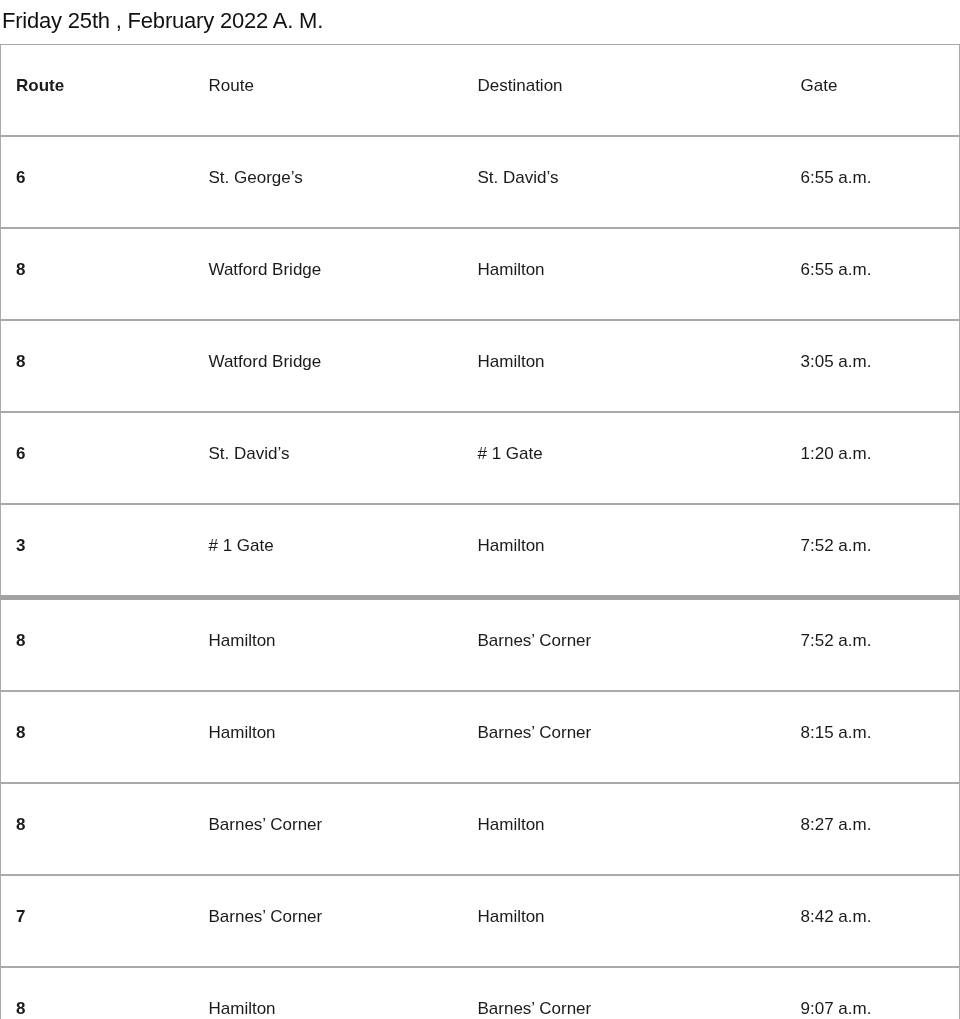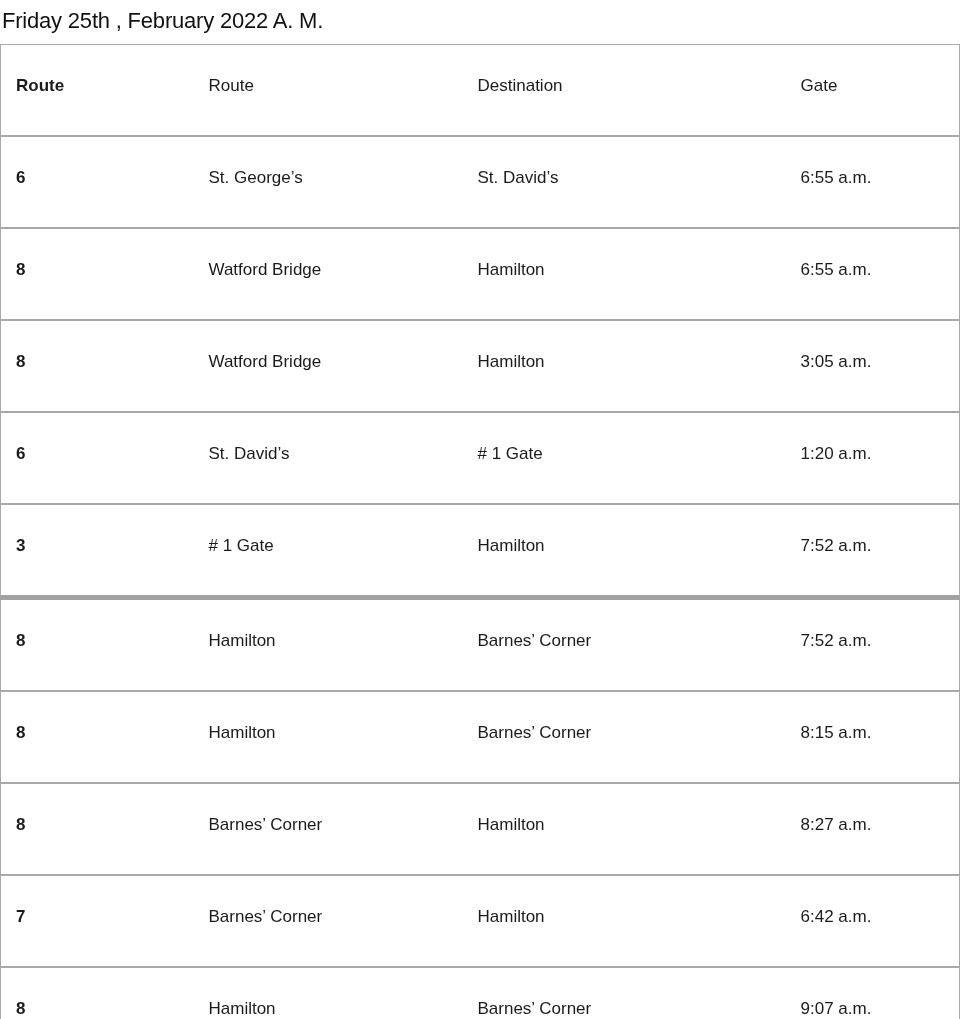--- a/index.html
+++ b/index.html
@@ -120,21 +120,21 @@
       <tr>
         <th class="route-col" scope="row">8</th>
         <td>Barnes’ Corner</td>
         <td>Hamilton</td>
         <td>8:27 a.m.</td>
       </tr>
       <tr>
         <th class="route-col" scope="row">7</th>
         <td>Barnes’ Corner</td>
         <td>Hamilton</td>
-        <td>6:42 a.m.</td>
+        <td>8:42 a.m.</td>
       </tr>
       <tr>
         <th class="route-col" scope="row">8</th>
         <td>Hamilton</td>
         <td>Barnes’ Corner</td>
         <td>9:07 a.m.</td>
       </tr>
     </tbody>
 </table>
 

